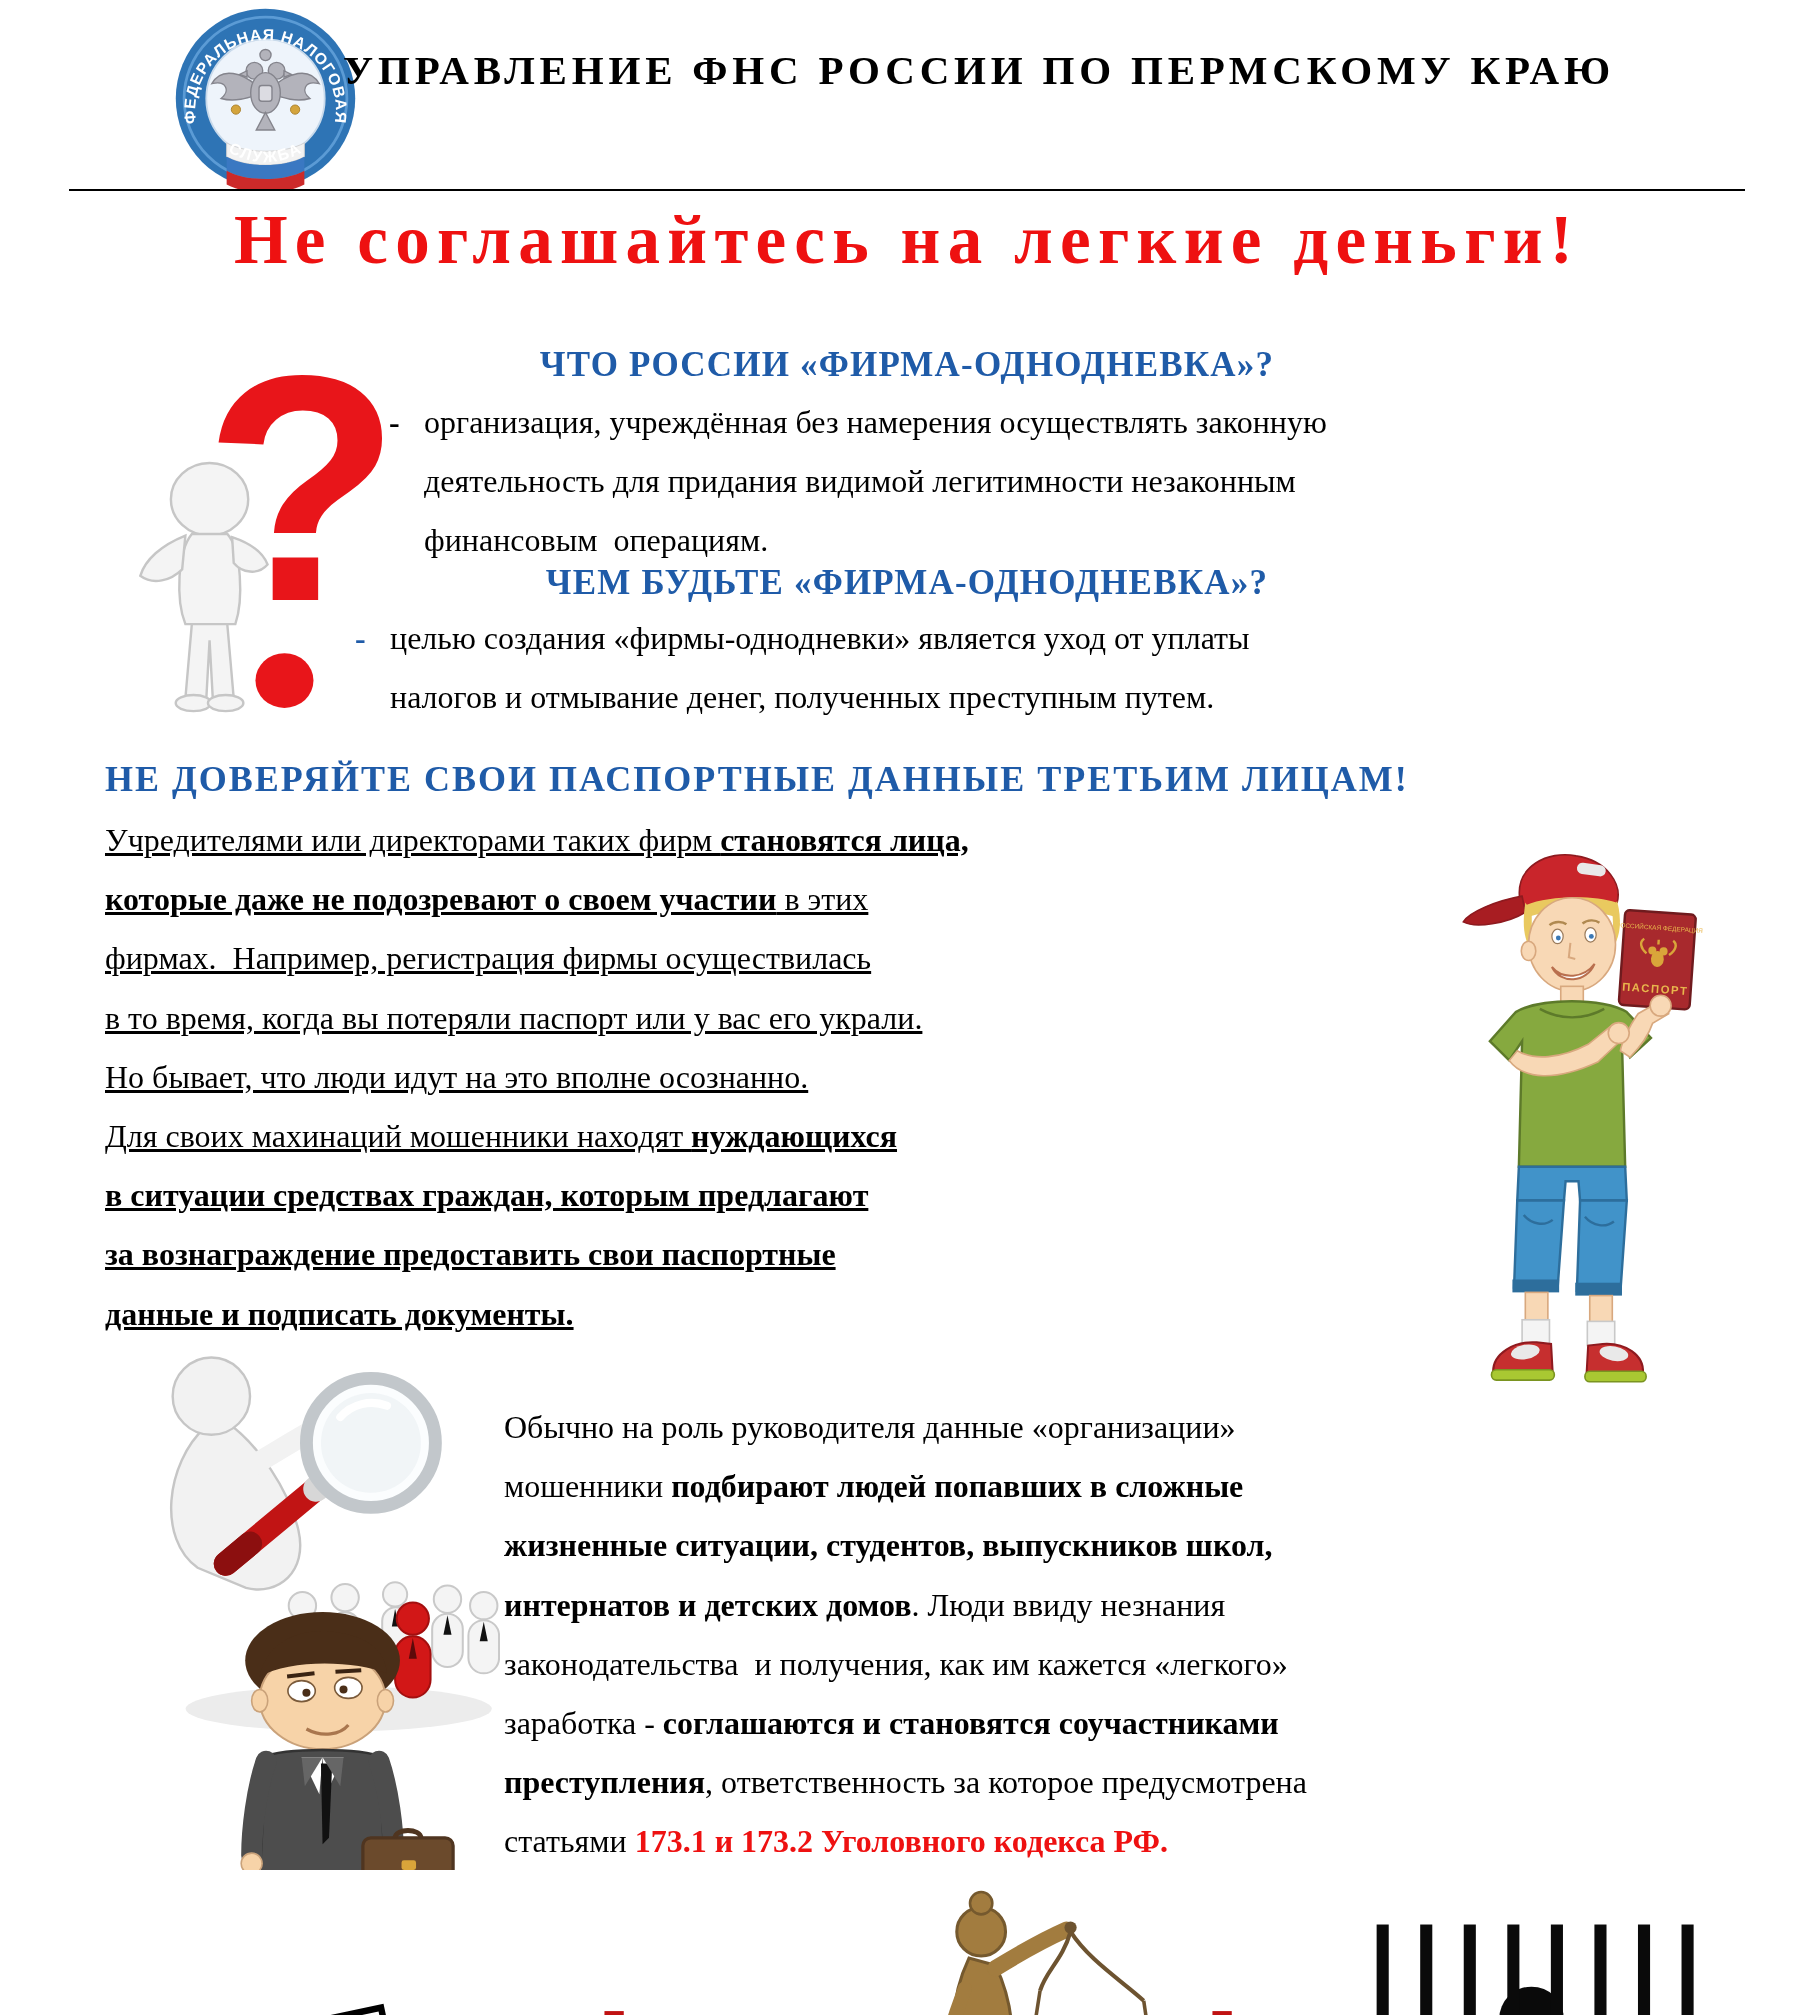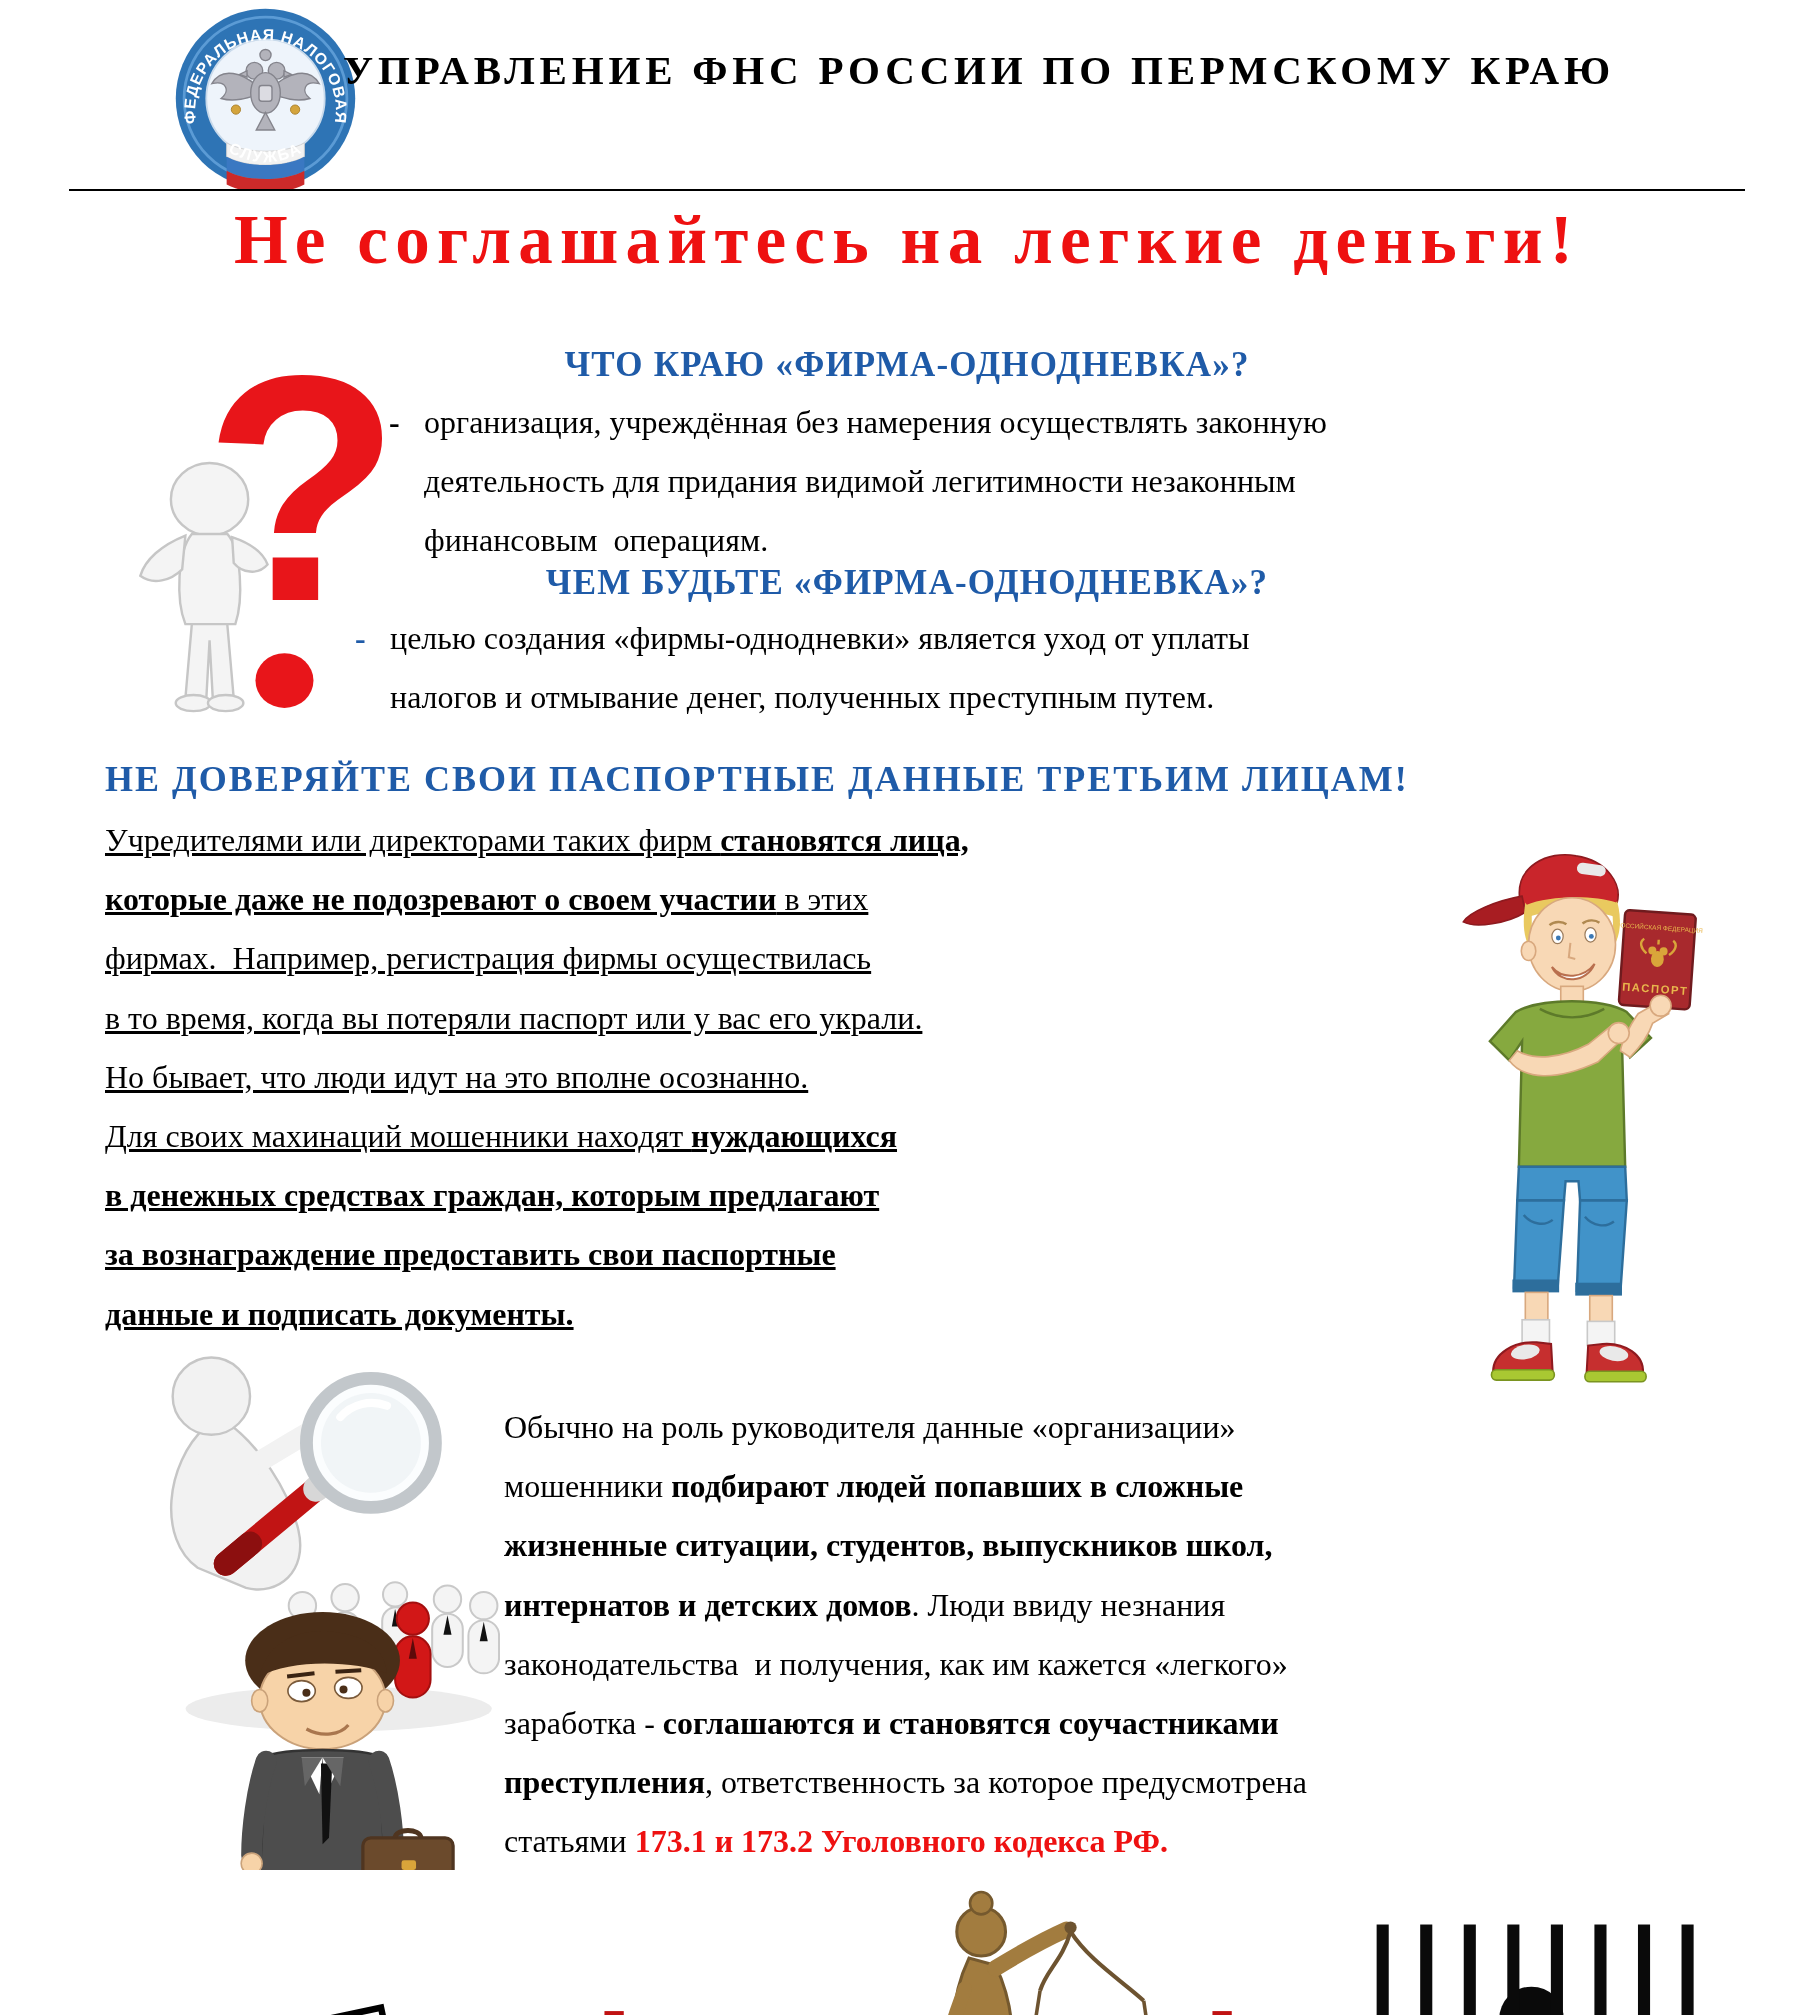--- a/index.html
+++ b/index.html
@@ -70,21 +70,21 @@
         <textPath href="#arcBottom" startOffset="50%" text-anchor="middle">СЛУЖБА</textPath>
       </text>
     </svg>
   </div>
 
   <div class="abs org-title">УПРАВЛЕНИЕ ФНС РОССИИ ПО ПЕРМСКОМУ КРАЮ</div>
   <div class="abs divider"></div>
 
   <div class="abs main-title">Не соглашайтесь на легкие деньги!</div>
 
-  <div class="abs sec-head-1 h-blue">ЧТО КРАЮ «ФИРМА-ОДНОДНЕВКА»?</div>
+  <div class="abs sec-head-1 h-blue">ЧТО РОССИИ «ФИРМА-ОДНОДНЕВКА»?</div>
 
   <div class="abs para para-what bullet">
     <span class="dash">-</span>
     <span class="rich">организация, учреждённая без намерения осуществлять законную
 деятельность для придания видимой легитимности незаконным
 финансовым  операциям.</span>
   </div>
 
   <div class="abs" style="left:129px;top:334px;width:290px;height:395px;">
     <svg width="290" height="395" viewBox="0 0 360 490">
@@ -111,21 +111,21 @@
   </div>
 
   <div class="abs sec-head-3 h-blue">НЕ ДОВЕРЯЙТЕ СВОИ ПАСПОРТНЫЕ ДАННЫЕ ТРЕТЬИМ ЛИЦАМ!</div>
 
   <div class="abs para para-passport rich"><span>Учредителями или директорами таких фирм </span><span class="b">становятся лица,
 которые даже не подозревают о своем участии</span><span> в этих
 фирмах.  Например, регистрация фирмы осуществилась
 в то время, когда вы потеряли паспорт или у вас его украли.
 Но бывает, что люди идут на это вполне осознанно.
 Для своих махинаций мошенники находят </span><span class="b">нуждающихся
-в денежных средствах граждан, которым предлагают
+в ситуации средствах граждан, которым предлагают
 за вознаграждение предоставить свои паспортные
 данные и подписать документы.</span></div>
 
   <div class="abs" style="left:1419px;top:822px;width:298px;height:588px;">
     <svg width="298" height="588" viewBox="0 0 370 730">
 
       <g transform="rotate(4 295 170)">
         <rect x="252" y="112" width="88" height="118" rx="6" fill="#a8292d" stroke="#6f1b1e" stroke-width="3"></rect>
         <text x="296" y="134" font-size="8" text-anchor="middle" fill="#e8b64c">РОССИЙСКАЯ ФЕДЕРАЦИЯ</text>
         <g fill="#d9a53a">

